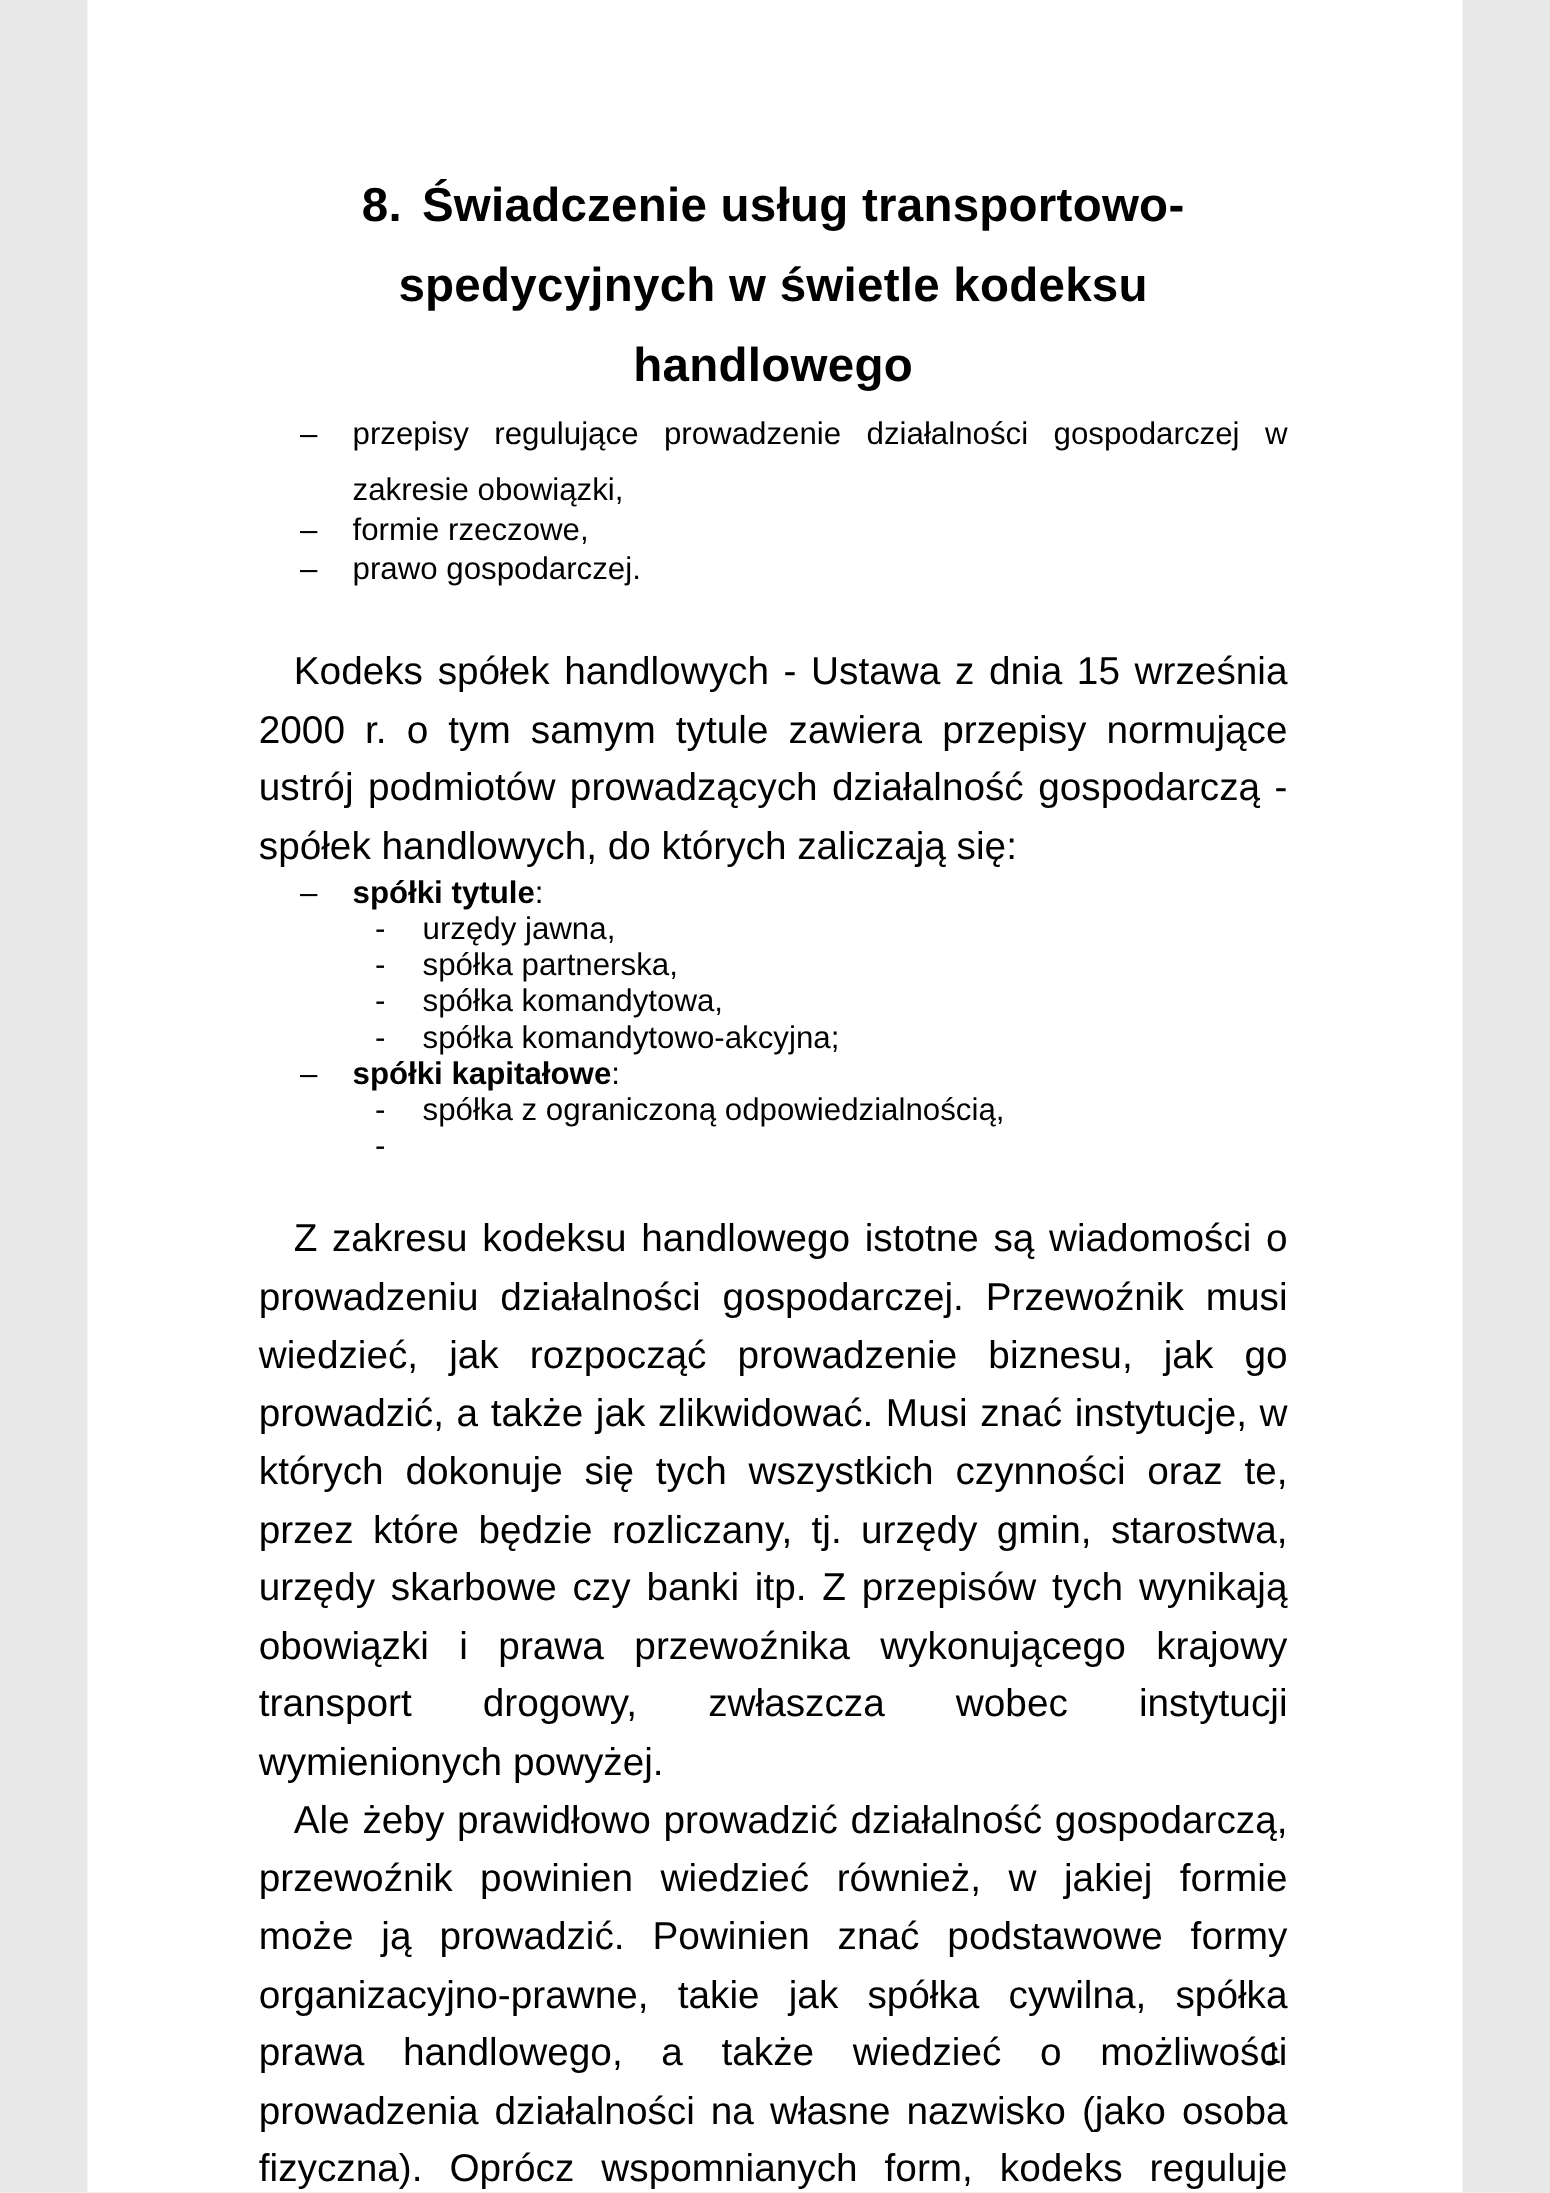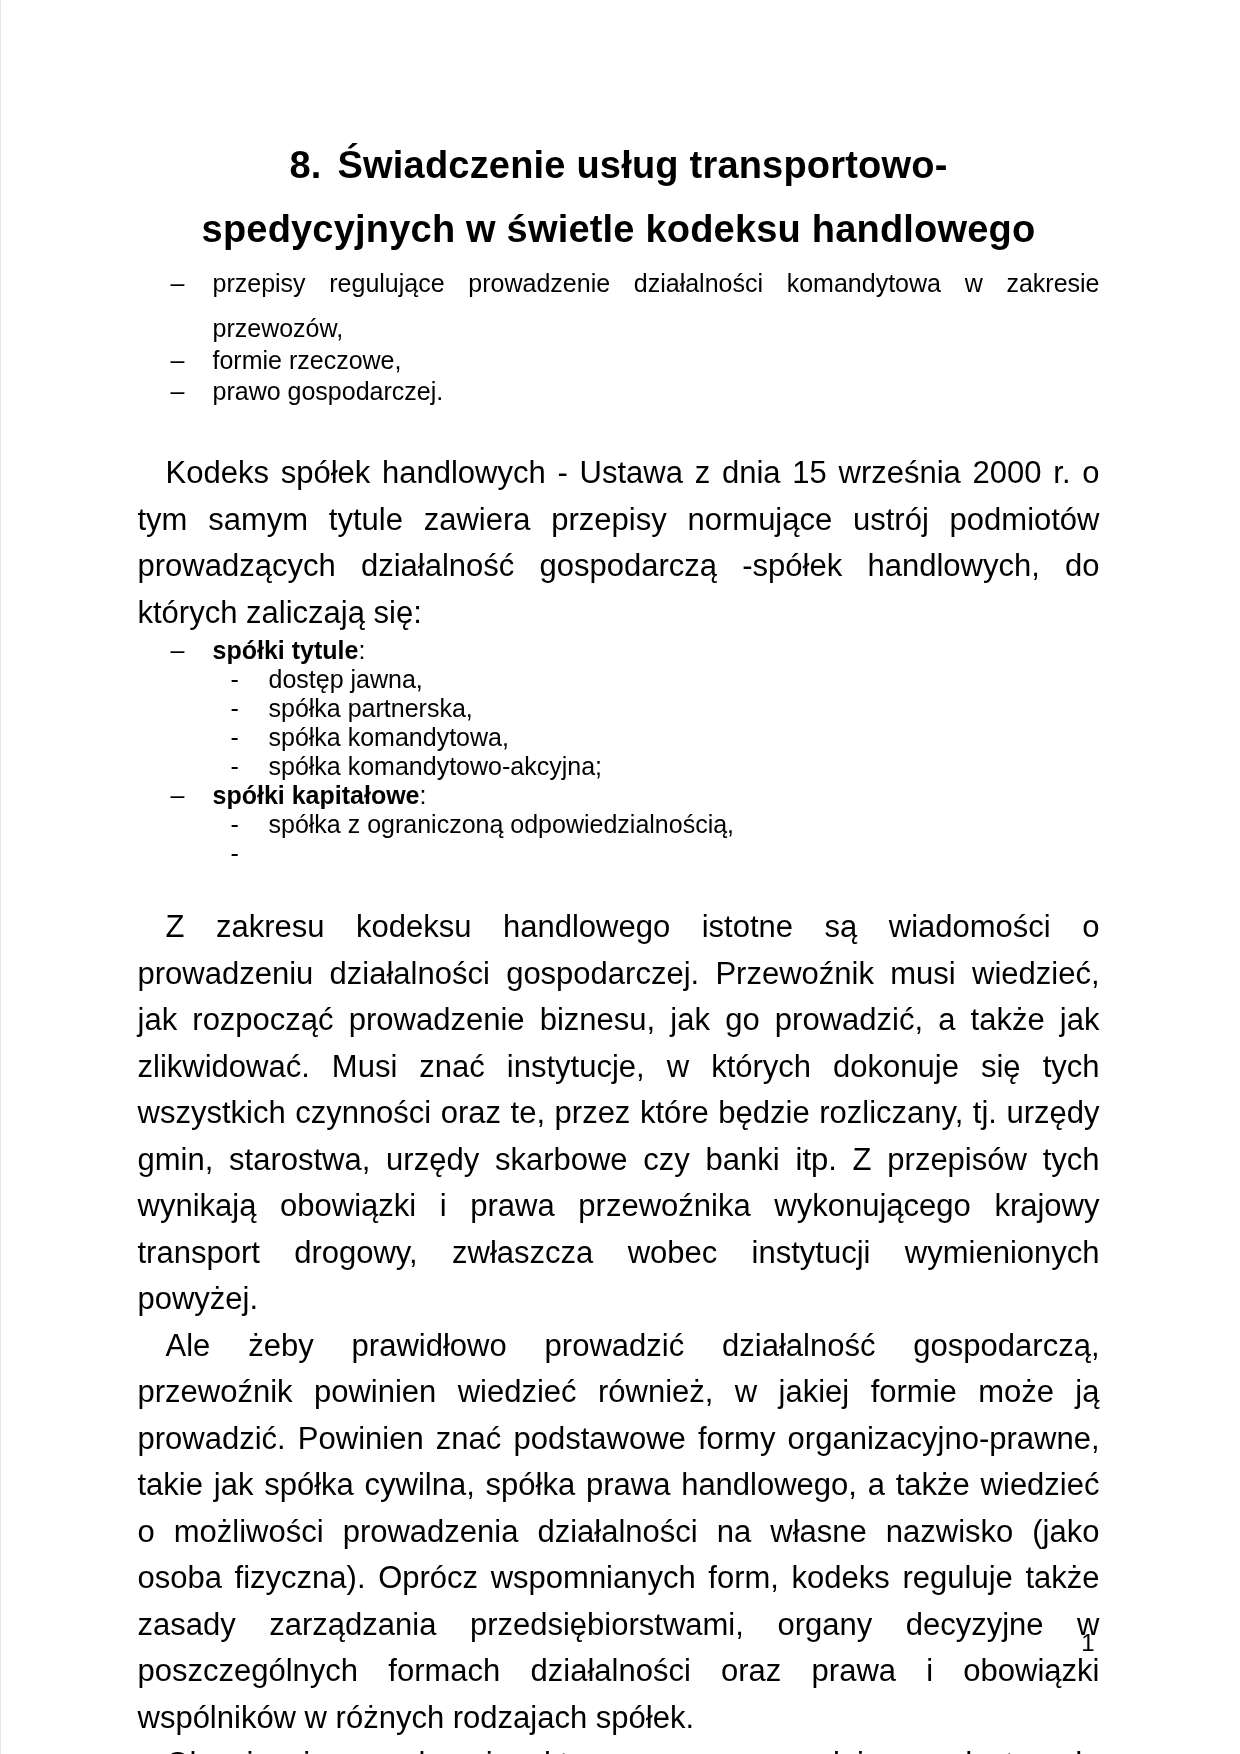--- a/index.html
+++ b/index.html
@@ -1,18 +1,18 @@
 <!DOCTYPE html>
 <html lang="pl"><head>
 <meta charset="utf-8">
 <style>
   html,body{margin:0;padding:0;background:#e8e8e8;}
   .page{
     position:relative;
-    width:1239px;height:1754px;
+    width:1100px;height:1754px;
     margin:0 auto;
     background:#ffffff;
     color:#000000;
     font-family:"Liberation Sans","DejaVu Sans",sans-serif;
     overflow:hidden;
   }
   .content{padding:0 140px 0 137px;}
 
   
   h1.doc-title{
@@ -70,42 +70,42 @@
 <body>
 
 <div class="page">
   <div class="content">
 
     <h1 class="doc-title"><span class="heading-number">8.</span><span>Świadczenie usług transportowo-spedycyjnych w świetle kodeksu handlowego</span></h1>
 
     <ul class="dash-list intro-list">
       <li class="spread">
         <span class="dash">–</span>
-        <span class="txt">przepisy regulujące prowadzenie działalności komandytowa w zakresie przewozów,</span>
+        <span class="txt">przepisy regulujące prowadzenie działalności gospodarczej w zakresie obowiązki,</span>
       </li>
       <li>
         <span class="dash">–</span>
         <span class="txt">formie rzeczowe,</span>
       </li>
       <li>
         <span class="dash">–</span>
         <span class="txt">prawo gospodarczej.</span>
       </li>
     </ul>
 
     <p class="body-p p-kodeks">Kodeks spółek handlowych - Ustawa z dnia 15 września 2000 r. o tym samym tytule zawiera przepisy normujące ustrój podmiotów prowadzących działalność gospodarczą -spółek handlowych, do których zaliczają się:</p>
 
     <ul class="dash-list companies-list">
       <li class="l1">
         <span class="dash">–</span>
         <span class="txt"><span class="group-label">spółki tytule</span><span>:</span></span>
       </li>
       <li class="l2">
         <span class="dash">-</span>
-        <span class="txt">dostęp jawna,</span>
+        <span class="txt">urzędy jawna,</span>
       </li>
       <li class="l2">
         <span class="dash">-</span>
         <span class="txt">spółka partnerska,</span>
       </li>
       <li class="l2">
         <span class="dash">-</span>
         <span class="txt">spółka komandytowa,</span>
       </li>
       <li class="l2">

